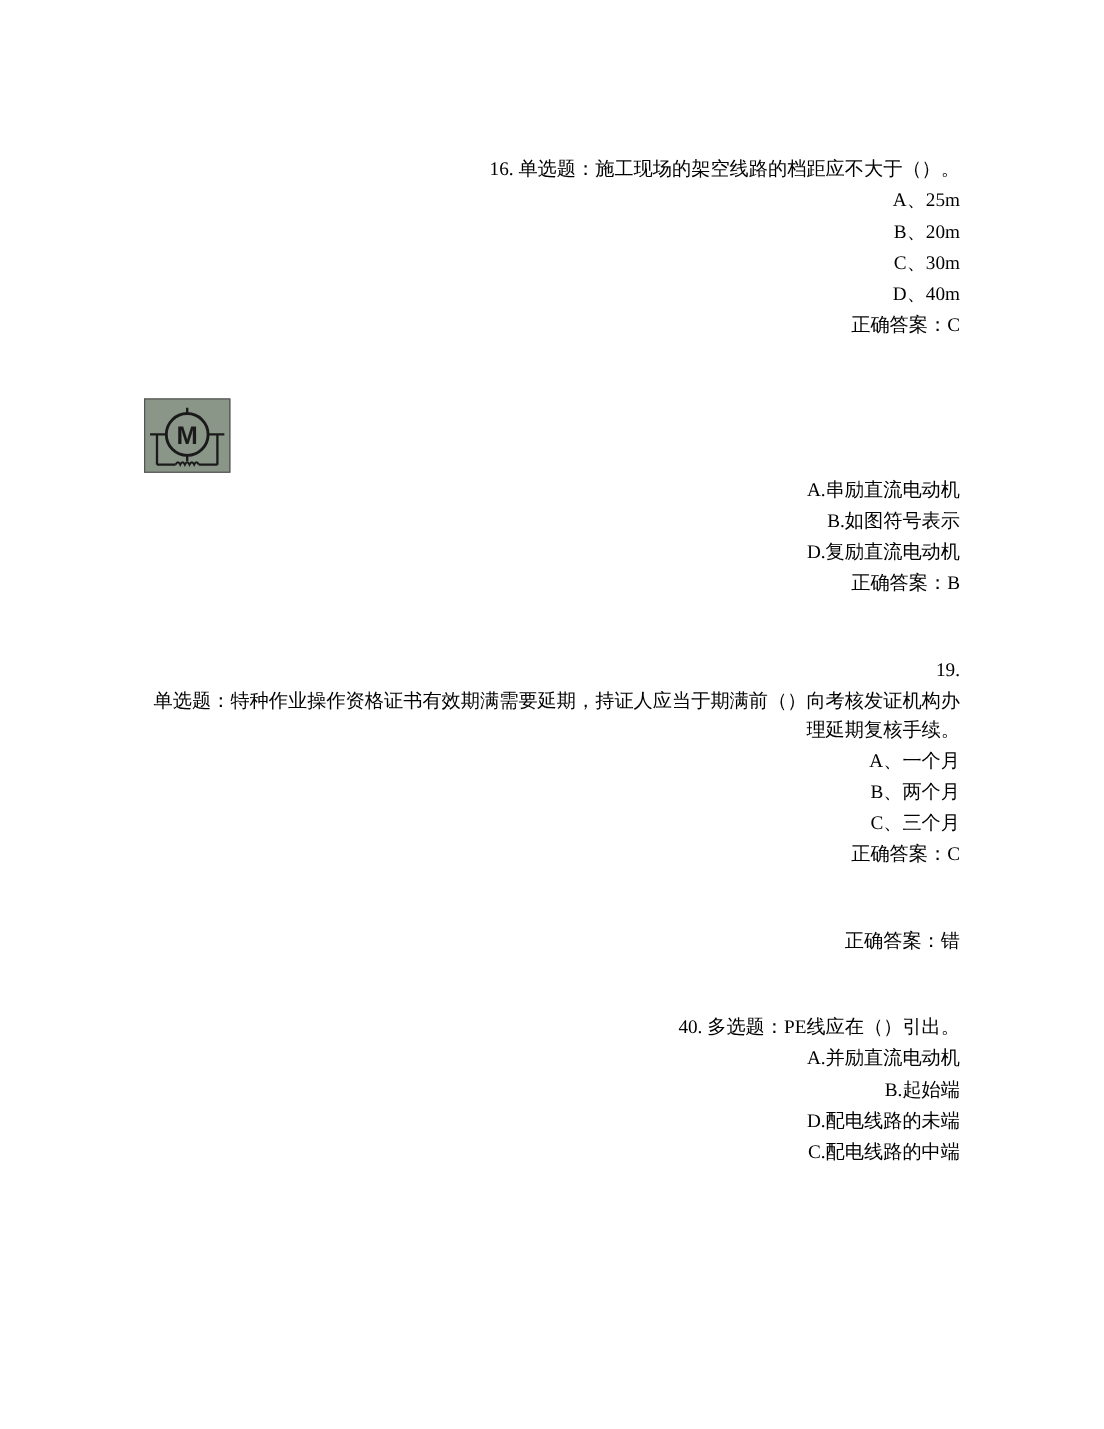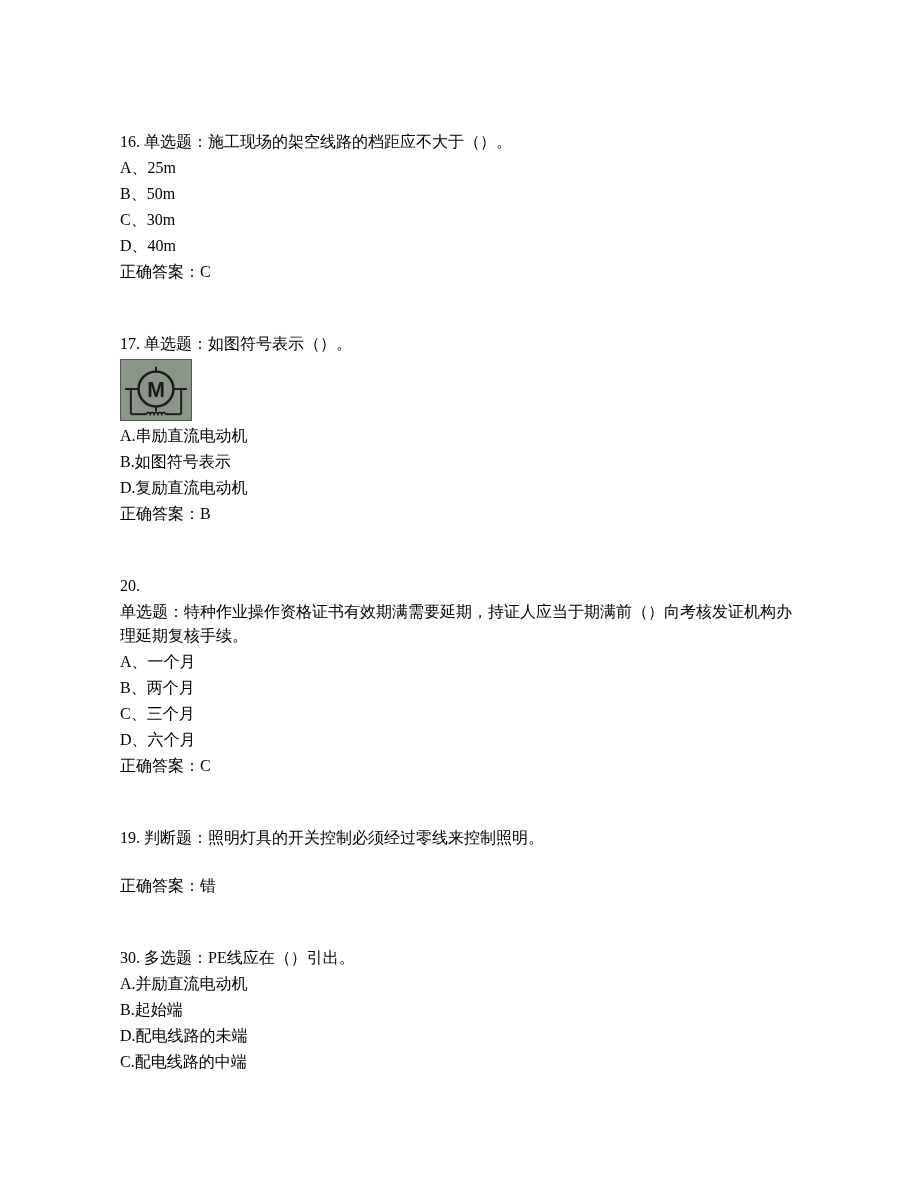--- a/index.html
+++ b/index.html
@@ -11,20 +11,21 @@
       background: #ffffff;
       font-family: "SimSun", "宋体", serif;
       font-size: 16px;
       line-height: 1.5;
       color: #000000;
       width: 920px;
       padding: 130px 120px 40px 120px;
     }
     .question-block {
       margin-bottom: 48px;
+      text-align: right;
     }
     .q-line {
       margin-bottom: 2px;
     }
     .option-line {
       margin-bottom: 2px;
     }
     .answer-line {
       margin-top: 0;
     }
@@ -40,32 +41,29 @@
     }
   </style>
 </head>
 <body>
 
 <div class="question-block">
   <div class="q-line">
     <span>16. </span><span>单选题：</span><span>施工现场的架空线路的档距应不大于（）。</span>
   </div>
   <div class="option-line">A、25m</div>
-  <div class="option-line">B、50m</div>
+  <div class="option-line">B、20m</div>
   <div class="option-line">C、30m</div>
   <div class="option-line">D、40m</div>
   <div class="answer-line">
     <span>正确答案：</span><span>C</span>
   </div>
 </div>
 
 <div class="question-block">
-  <div class="q-line">
-    <span>17. </span><span>单选题：</span><span>如图符号表示（）。</span>
-  </div>
   <div class="symbol-image">
     <svg class="symbol-svg" width="72" height="62" viewBox="0 0 72 62">
       <rect x="0" y="0" width="72" height="62" fill="#8a9688"></rect>
       <line x1="4" y1="30" x2="18" y2="30" stroke="#1a1a1a" stroke-width="2"></line>
       <line x1="54" y1="30" x2="68" y2="30" stroke="#1a1a1a" stroke-width="2"></line>
       <circle cx="36" cy="30" r="18" fill="none" stroke="#1a1a1a" stroke-width="2.5"></circle>
       <text x="36" y="38" font-family="sans-serif" font-size="22" font-weight="bold" fill="#1a1a1a" text-anchor="middle">M</text>
       <line x1="36" y1="12" x2="36" y2="7" stroke="#1a1a1a" stroke-width="2"></line>
       <line x1="36" y1="48" x2="36" y2="53" stroke="#1a1a1a" stroke-width="2"></line>
       <line x1="10" y1="30" x2="10" y2="56" stroke="#1a1a1a" stroke-width="2"></line>
@@ -78,44 +76,40 @@
   <div class="option-line">A.串励直流电动机</div>
   <div class="option-line">B.如图符号表示</div>
   <div class="option-line">D.复励直流电动机</div>
   <div class="answer-line">
     <span>正确答案：</span><span>B</span>
   </div>
 </div>
 
 <div class="question-block">
   <div class="q-line">
-    <span>20.</span>
+    <span>19.</span>
   </div>
   <div class="q-line">
     <span>单选题：</span><span>特种作业操作资格证书有效期满需要延期，持证人应当于期满前（）向考核发证机构办理延期复核手续。</span>
   </div>
   <div class="option-line">A、一个月</div>
   <div class="option-line">B、两个月</div>
   <div class="option-line">C、三个月</div>
-  <div class="option-line">D、六个月</div>
   <div class="answer-line">
     <span>正确答案：</span><span>C</span>
   </div>
 </div>
 
 <div class="question-block">
-  <div class="q-line">
-    <span>19. </span><span>判断题：</span><span>照明灯具的开关控制必须经过零线来控制照明。</span>
-  </div>
   <div class="answer-line" style="margin-top:24px;">
     <span>正确答案：</span><span>错</span>
   </div>
 </div>
 
 <div class="question-block">
   <div class="q-line">
-    <span>30. </span><span>多选题：</span><span>PE线应在（）引出。</span>
+    <span>40. </span><span>多选题：</span><span>PE线应在（）引出。</span>
   </div>
   <div class="option-line">A.并励直流电动机</div>
   <div class="option-line">B.起始端</div>
   <div class="option-line">D.配电线路的未端</div>
   <div class="option-line">C.配电线路的中端</div>
 </div>
 
 </body></html>

